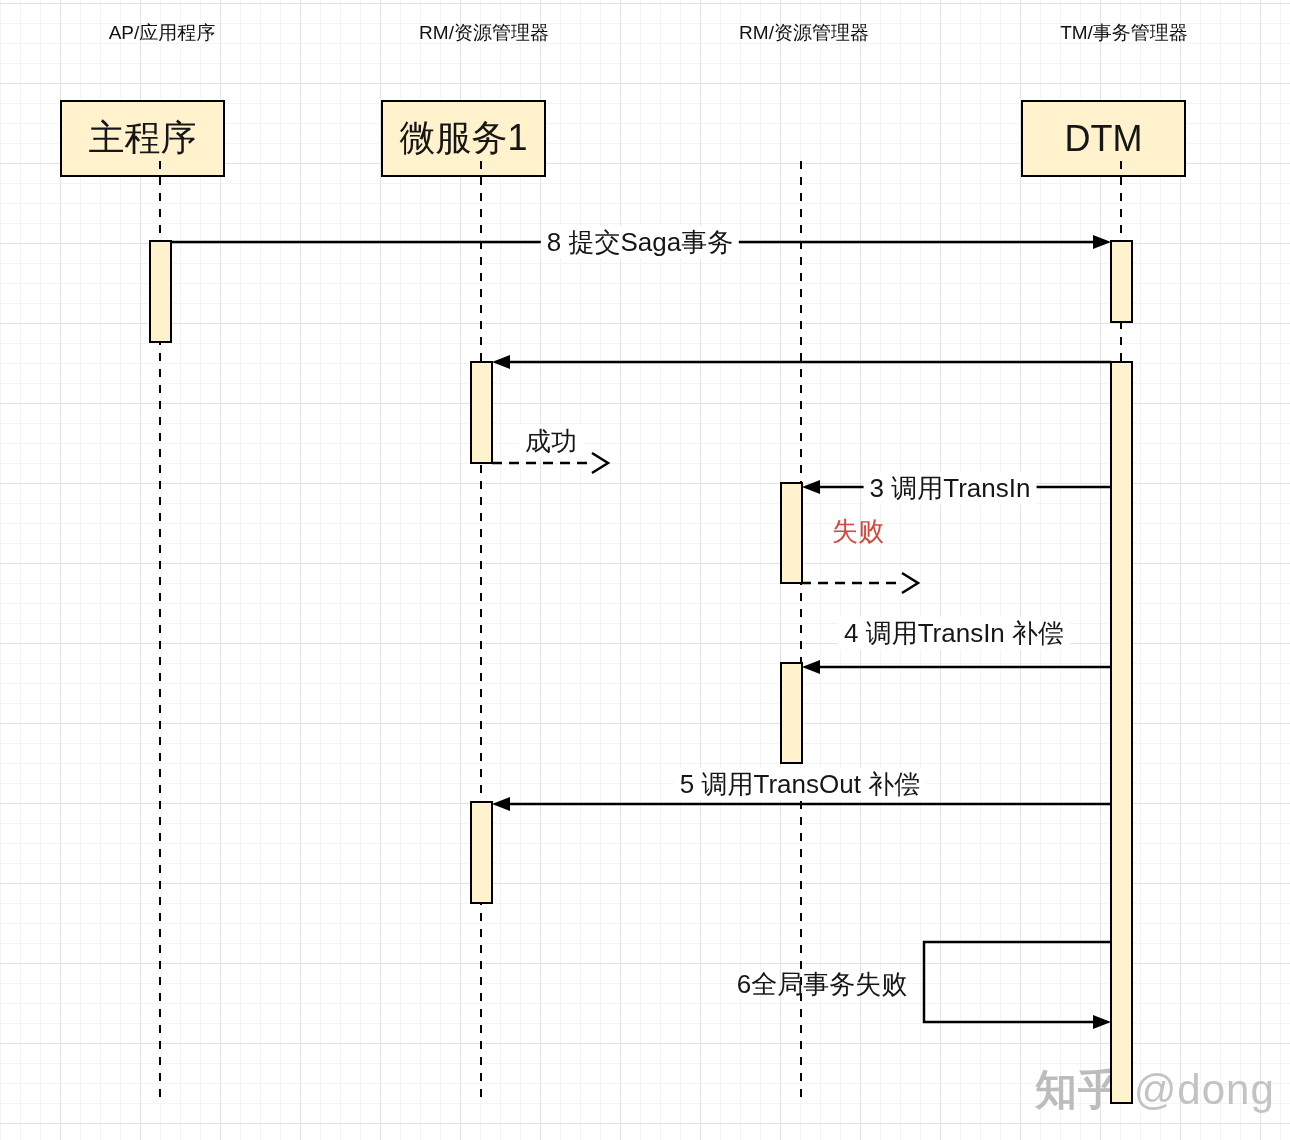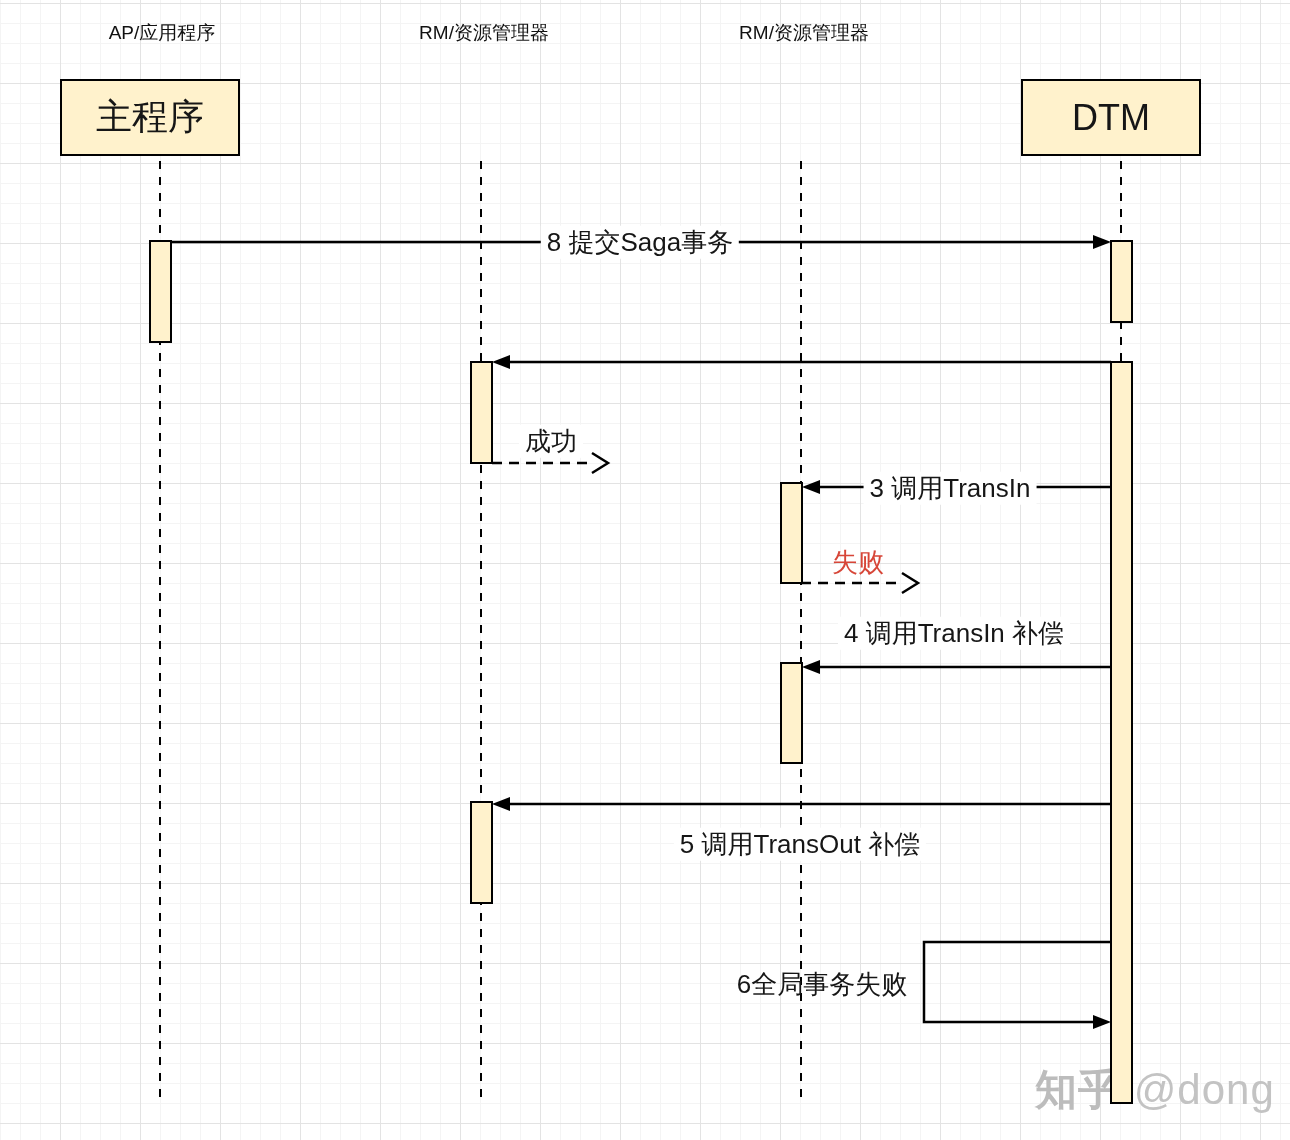--- a/index.html
+++ b/index.html
@@ -13,21 +13,21 @@
       linear-gradient(to right,  #f4f4f4 1px, transparent 1px),
       linear-gradient(to bottom, #f4f4f4 1px, transparent 1px);
     background-size: 80px 80px, 80px 80px, 20px 20px, 20px 20px;
     background-position: 60px 0, 0 3px, 0 0, 0 3px;
   }
   .role {
     position:absolute; top:20px; transform:translateX(-50%);
     font-size:19px; white-space:nowrap; color:#111;
   }
   .abox {
-    position:absolute; top:79px; width:180px; height:77px;
+    position:absolute; top:100px; width:165px; height:77px;
     background:#fff2cc; border:2px solid #000; box-sizing:border-box;
     display:flex; align-items:center; justify-content:center;
     font-size:36px; white-space:nowrap;
   }
   .mlabel {
     position:absolute; transform:translate(-50%,-50%);
     font-size:26px; white-space:nowrap; background:#ffffff; padding:0 6px;
     line-height:1.25; z-index:5;
   }
   .plain { background:transparent; padding:0; }
@@ -46,23 +46,27 @@
 <div class="canvas">
 
   <div class="watermark">
     <span class="brand">知乎</span>
     <span class="handle">@dong</span>
   </div>
 
   <div class="role" style="left:162px">AP/应用程序</div>
   <div class="role" style="left:484px">RM/资源管理器</div>
   <div class="role" style="left:804px">RM/资源管理器</div>
+  <div class="role" style="left:1124px">TM/事务管理器</div>
 
   <div class="abox" style="left:60px">
     <span>主程序</span>
+  </div>
+  <div class="abox" style="left:381px">
+    <span>微服务1</span>
   </div>
   <div class="abox" style="left:1021px">
     <span>DTM</span>
   </div>
 
   <svg class="gfx" width="1290" height="1140" viewBox="0 0 1290 1140">
 
     <g stroke="#000" stroke-width="2" stroke-dasharray="8 8">
       <line x1="160" y1="161" x2="160" y2="1100"></line>
       <line x1="481" y1="161" x2="481" y2="1100"></line>
@@ -117,18 +121,18 @@
 
     <g>
       <path d="M 1111 942 L 924 942 L 924 1022 L 1093 1022" fill="none" stroke="#000" stroke-width="2.5"></path>
       <polygon points="1111,1022 1093,1015 1093,1029" fill="#000"></polygon>
     </g>
   </svg>
 
   <div class="mlabel" style="left:640px;top:242px">8 提交Saga事务</div>
   <div class="mlabel" style="left:551px;top:441px">成功</div>
   <div class="mlabel" style="left:950px;top:488px">3 调用TransIn</div>
-  <div class="mlabel fail plain" style="left:858px;top:562px">失败</div>
+  <div class="mlabel fail plain" style="left:858px;top:531px">失败</div>
   <div class="mlabel" style="left:954px;top:633px">4 调用TransIn 补偿</div>
-  <div class="mlabel" style="left:800px;top:844px">5 调用TransOut 补偿</div>
+  <div class="mlabel" style="left:800px;top:784px">5 调用TransOut 补偿</div>
   <div class="mlabel plain" style="left:822px;top:984px">6全局事务失败</div>
 
 </div>
 
 </body></html>

